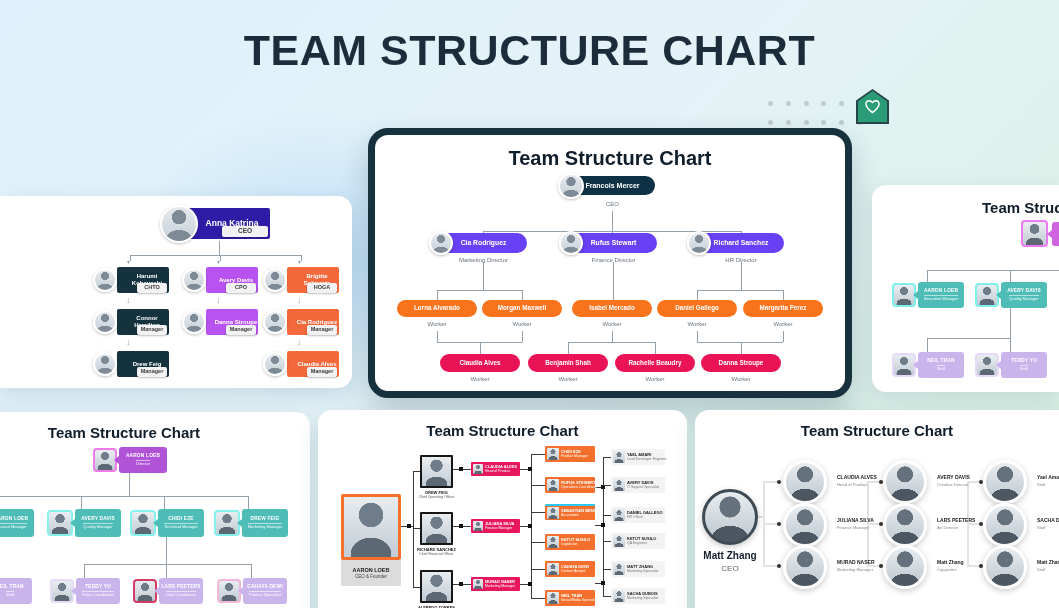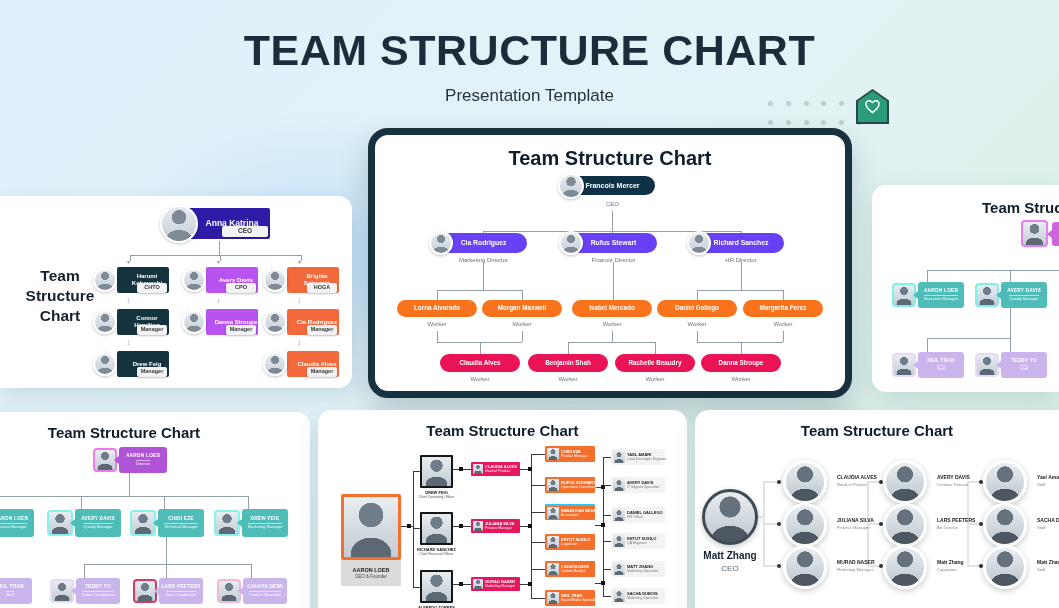--- a/index.html
+++ b/index.html
@@ -83,21 +83,20 @@
   .clabel .n{font-size:5px;font-weight:700;color:#222;white-space:nowrap;}
   .clabel .r{font-size:4.2px;color:#888;white-space:nowrap;}
   .stk{font-size:15.5px;font-weight:800;color:#16202c;line-height:1.3;text-align:center;}
 </style>
 </head>
 <body>
 
 <div class="canvas">
   <div class="glow"></div>
   <h1 class="page-title">TEAM STRUCTURE CHART</h1>
-  <div class="page-subtitle">Presentation Template</div>
 
   <div class="dot-grid">
     <i class="dot"></i>
       <i class="dot"></i>
       <i class="dot"></i>
       <i class="dot"></i>
       <i class="dot"></i>
       <i class="dot"></i>
       <i class="dot"></i>
       <i class="dot"></i>
@@ -174,25 +173,20 @@
     <div class="sub" style="left:65px;top:241px;width:80px;font-size:6px">Worker</div>
     <div class="pill p-pink" style="left:153px;top:219px;width:80px;height:18px;font-size:6.3px">Benjamin Shah</div>
     <div class="sub" style="left:153px;top:241px;width:80px;font-size:6px">Worker</div>
     <div class="pill p-pink" style="left:240px;top:219px;width:80px;height:18px;font-size:6.3px">Rachelle Beaudry</div>
     <div class="sub" style="left:240px;top:241px;width:80px;font-size:6px">Worker</div>
     <div class="pill p-pink" style="left:326px;top:219px;width:80px;height:18px;font-size:6.3px">Danna Stroupe</div>
     <div class="sub" style="left:326px;top:241px;width:80px;font-size:6px">Worker</div>
   </div>
 
   <div class="slide card" style="left:0;top:196px;width:352px;height:192px;border-radius:0 14px 14px 0;">
-    <div style="position:absolute;left:10px;top:70px;width:100px;">
-      <div class="stk">Team</div>
-      <div class="stk">Structure</div>
-      <div class="stk">Chart</div>
-    </div>
 
     <i class="ln" style="left:219px;top:45px;width:1px;height:14px"></i>
     <i class="ln" style="left:130px;top:59px;width:172px;height:1px"></i>
     <i class="ln" style="left:130px;top:59px;width:1px;height:6px"></i>
     <i class="ln" style="left:220px;top:59px;width:1px;height:6px"></i>
     <i class="ln" style="left:301px;top:59px;width:1px;height:6px"></i>
     <span class="arrh" style="left:127px;top:63px">▾</span>
     <span class="arrh" style="left:217px;top:63px">▾</span>
     <span class="arrh" style="left:298px;top:63px">▾</span>
 

